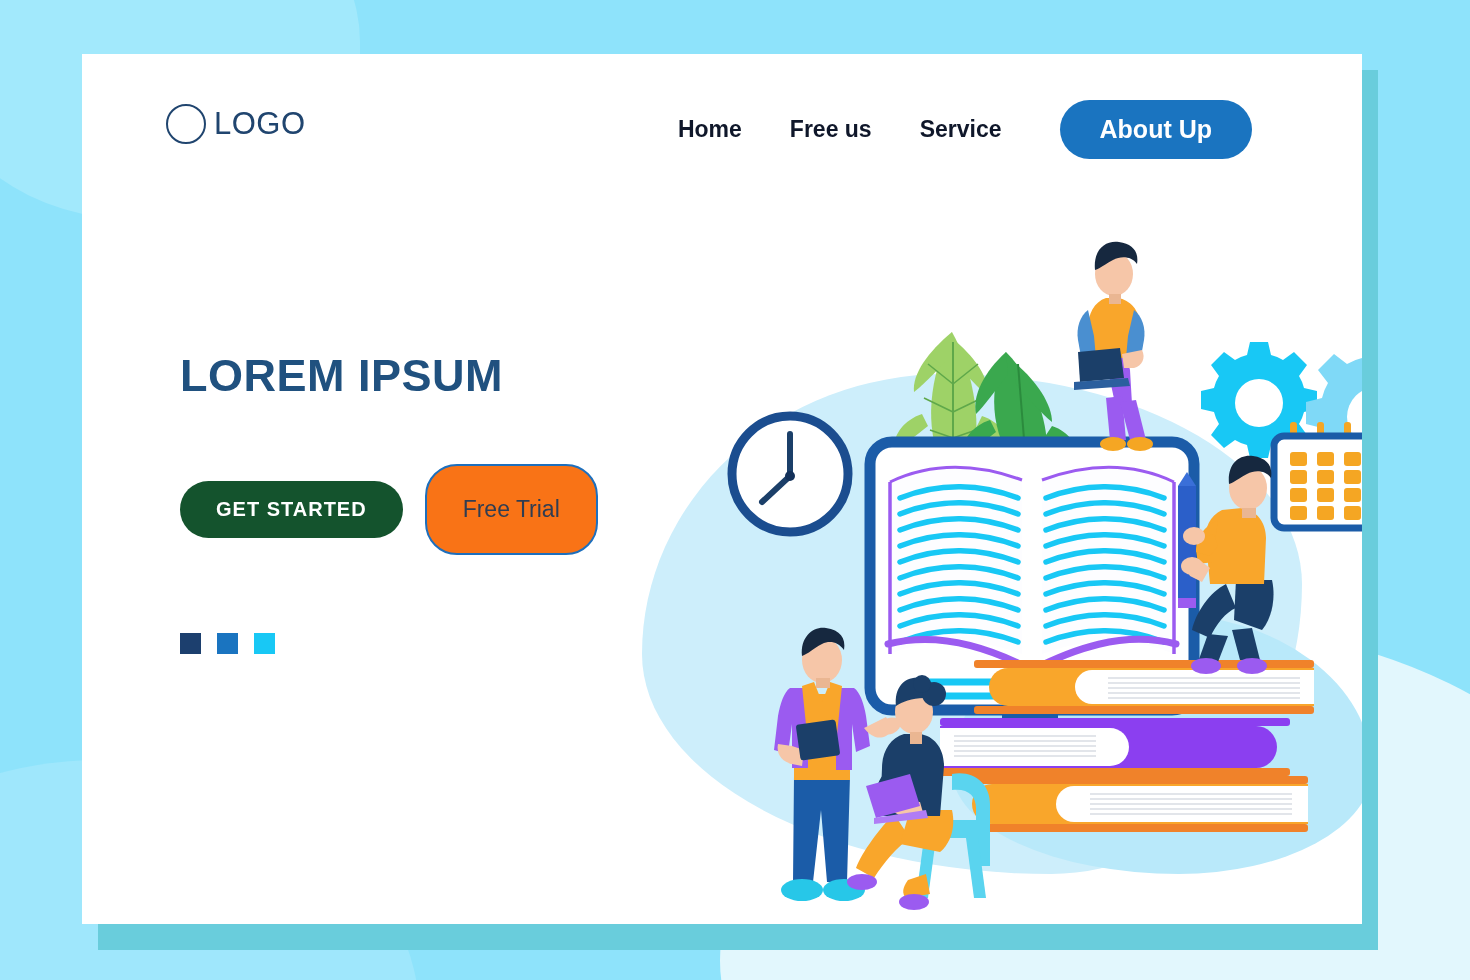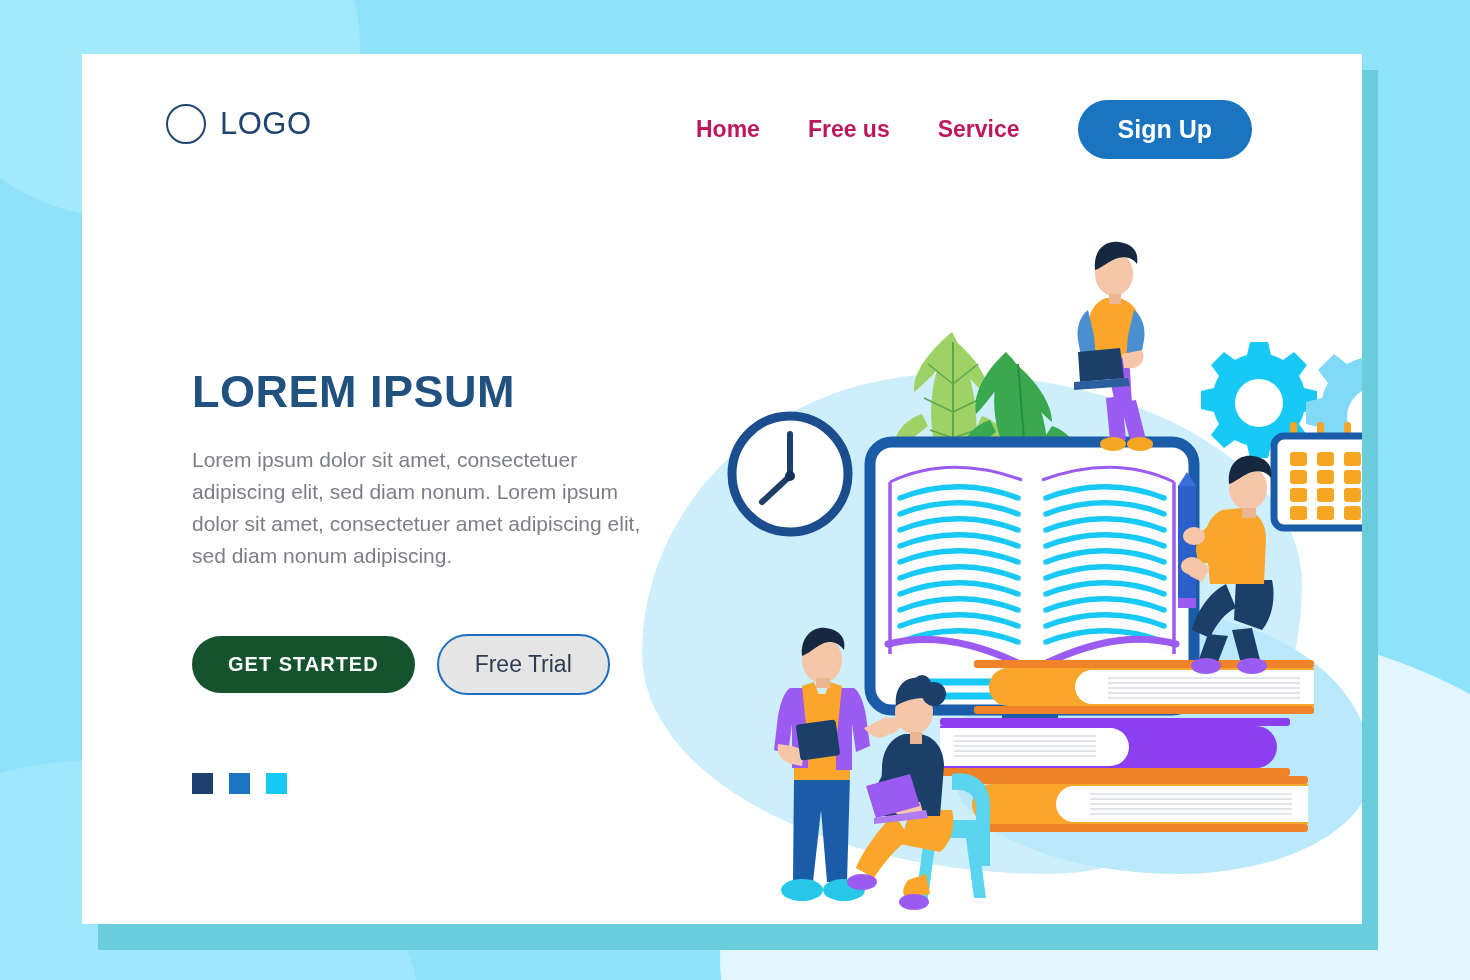--- a/index.html
+++ b/index.html
@@ -66,21 +66,21 @@
     width: 100%;
     height: 150px;
     display: flex;
     align-items: center;
   }
   .logo {
     position: absolute;
     left: 84px; top: 50px;
     display: flex;
     align-items: center;
-    gap: 14px;
+    gap: 8px;
   }
   .logo-mark {
     width: 40px; height: 40px;
     border: 2.4px solid #20456f;
     border-radius: 50%;
   }
   .logo-text {
     font-size: 31px;
     letter-spacing: 0.5px;
     color: #20456f;
@@ -90,44 +90,43 @@
   .nav {
     position: absolute;
     right: 110px; top: 46px;
     display: flex;
     align-items: center;
     gap: 0;
   }
   .nav-link {
     font-size: 23px;
     font-weight: bold;
-    color: #be185d;
+    color: #0f172a;
     cursor: pointer;
     padding: 0 24px;
     white-space: nowrap;
   }
   .nav-cta {
     margin-left: 34px;
     background: #1a74c0;
     color: #ffffff;
     font-size: 25px;
     font-weight: bold;
     border: none;
     border-radius: 32px;
     padding: 15px 40px;
     cursor: pointer;
     font-family: "Liberation Sans", sans-serif;
   }
 
   
   .hero {
     position: absolute;
-    left: 98px; top: 312px;
+    left: 98px; top: 296px;
     width: 480px;
-    margin-left: 12px;
   }
   .hero-title {
     font-size: 45px;
     font-weight: bold;
     letter-spacing: 0.5px;
     color: #20517f;
     margin-bottom: 26px;
   }
   .hero-body {
     font-size: 21px;
@@ -147,26 +146,26 @@
     font-size: 20px;
     font-weight: bold;
     letter-spacing: 1px;
     border: none;
     border-radius: 32px;
     padding: 17px 36px;
     cursor: pointer;
     font-family: "Liberation Sans", sans-serif;
   }
   .btn-outline {
-    background: #e5e5e5;
+    background: #f97316;
     color: #2f3d52;
     font-size: 23px;
     border: 2.4px solid #1d6fbd;
     border-radius: 32px;
-    padding: 15px 36px;
+    padding: 30px 36px;
     cursor: pointer;
     font-family: "Liberation Sans", sans-serif;
   }
   .dots {
     margin-top: 78px;
     display: flex;
     gap: 16px;
   }
   .dot { width: 21px; height: 21px; cursor: pointer; }
 
@@ -210,27 +209,26 @@
 
       <div class="logo">
         <span class="logo-mark"></span>
         <span class="logo-text">LOGO</span>
       </div>
 
       <nav class="nav">
         <span class="nav-link">Home</span>
         <span class="nav-link">Free us</span>
         <span class="nav-link">Service</span>
-        <button class="nav-cta">Sign Up</button>
+        <button class="nav-cta">About Up</button>
       </nav>
     </div>
 
     <div class="hero">
       <h1 class="hero-title">LOREM IPSUM</h1>
-      <p class="hero-body">Lorem ipsum dolor sit amet, consectetuer adipiscing elit, sed diam nonum. Lorem ipsum dolor sit amet, consectetuer amet adipiscing elit, sed diam nonum adipiscing.</p>
 
       <div class="hero-actions">
         <button class="btn-primary">GET STARTED</button>
         <button class="btn-outline">Free Trial</button>
       </div>
 
       <div class="dots">
         <span class="dot" style="background:#1c3f6e"></span>
         <span class="dot" style="background:#1a74c0"></span>
         <span class="dot" style="background:#18c8f5"></span>

